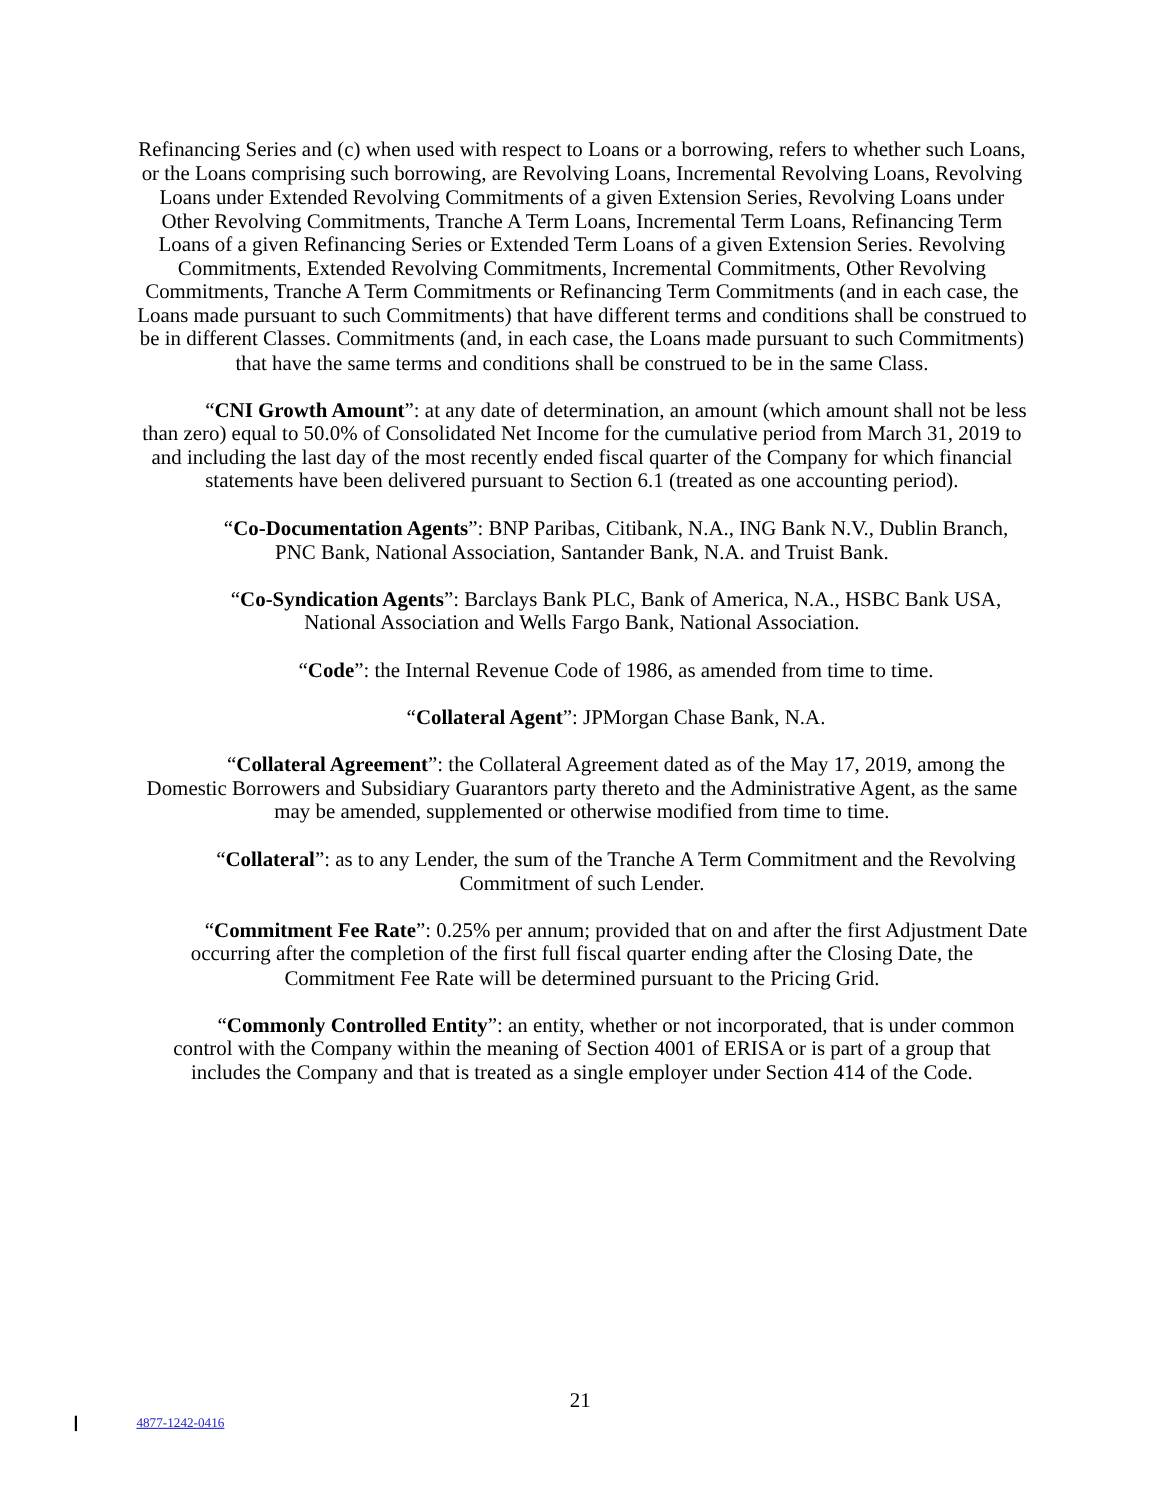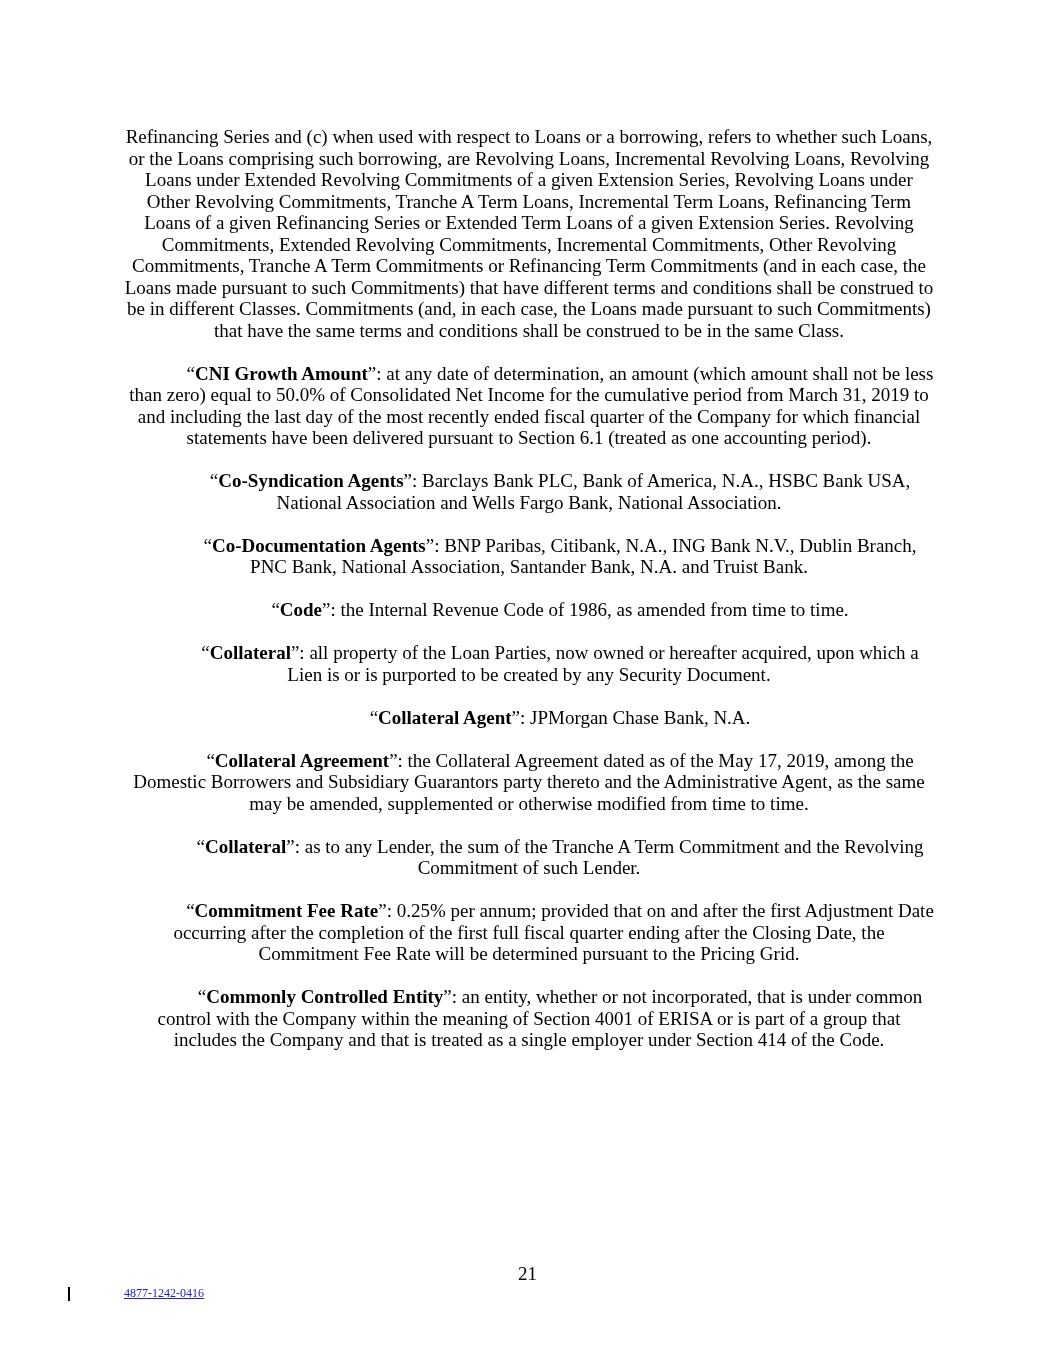--- a/index.html
+++ b/index.html
@@ -44,24 +44,23 @@
   }
   .doc-id.change-bar::before{left:-56px;top:1px;bottom:0;width:2px;}
 </style>
 </head>
 <body>
 
 <div class="page">
   <div class="content" id="paragraphs">
       <p class="para"><span class="open-quote"></span><span class="term"></span><span class="close-quote"></span><span class="body-text">Refinancing Series and (c) when used with respect to Loans or a borrowing, refers to whether such Loans, or the Loans comprising such borrowing, are Revolving Loans, Incremental Revolving Loans, Revolving Loans under Extended Revolving Commitments of a given Extension Series, Revolving Loans under Other Revolving Commitments, Tranche A Term Loans, Incremental Term Loans, Refinancing Term Loans of a given Refinancing Series or Extended Term Loans of a given Extension Series. Revolving Commitments, Extended Revolving Commitments, Incremental Commitments, Other Revolving Commitments, Tranche A Term Commitments or Refinancing Term Commitments (and in each case, the Loans made pursuant to such Commitments) that have different terms and conditions shall be construed to be in different Classes. Commitments (and, in each case, the Loans made pursuant to such Commitments) that have the same terms and conditions shall be construed to be in the same Class.</span></p>
       <p class="para indent"><span class="open-quote">“</span><span class="term">CNI Growth Amount</span><span class="close-quote">”</span><span class="body-text">: at any date of determination, an amount (which amount shall not be less than zero) equal to 50.0% of Consolidated Net Income for the cumulative period from March 31, 2019 to and including the last day of the most recently ended fiscal quarter of the Company for which financial statements have been delivered pursuant to Section 6.1 (treated as one accounting period).</span></p>
+      <p class="para indent"><span class="open-quote">“</span><span class="term">Co-Documentation Agents</span><span class="close-quote">”</span><span class="body-text">: BNP Paribas, Citibank, N.A., ING Bank N.V., Dublin Branch, PNC Bank, National Association, Santander Bank, N.A. and Truist Bank.</span></p>
       <p class="para indent"><span class="open-quote">“</span><span class="term">Co-Syndication Agents</span><span class="close-quote">”</span><span class="body-text">: Barclays Bank PLC, Bank of America, N.A., HSBC Bank USA, National Association and Wells Fargo Bank, National Association.</span></p>
-      <p class="para indent"><span class="open-quote">“</span><span class="term">Co-Documentation Agents</span><span class="close-quote">”</span><span class="body-text">: BNP Paribas, Citibank, N.A., ING Bank N.V., Dublin Branch, PNC Bank, National Association, Santander Bank, N.A. and Truist Bank.</span></p>
       <p class="para indent"><span class="open-quote">“</span><span class="term">Code</span><span class="close-quote">”</span><span class="body-text">: the Internal Revenue Code of 1986, as amended from time to time.</span></p>
-      <p class="para indent"><span class="open-quote">“</span><span class="term">Collateral</span><span class="close-quote">”</span><span class="body-text">: all property of the Loan Parties, now owned or hereafter acquired, upon which a Lien is or is purported to be created by any Security Document.</span></p>
       <p class="para indent"><span class="open-quote">“</span><span class="term">Collateral Agent</span><span class="close-quote">”</span><span class="body-text">: JPMorgan Chase Bank, N.A.</span></p>
       <p class="para indent"><span class="open-quote">“</span><span class="term">Collateral Agreement</span><span class="close-quote">”</span><span class="body-text">: the Collateral Agreement dated as of the May 17, 2019, among the Domestic Borrowers and Subsidiary Guarantors party thereto and the Administrative Agent, as the same may be amended, supplemented or otherwise modified from time to time.</span></p>
       <p class="para indent"><span class="open-quote">“</span><span class="term">Collateral</span><span class="close-quote">”</span><span class="body-text">: as to any Lender, the sum of the Tranche A Term Commitment and the Revolving Commitment of such Lender.</span></p>
       <p class="para indent"><span class="open-quote">“</span><span class="term">Commitment Fee Rate</span><span class="close-quote">”</span><span class="body-text">: 0.25% per annum; provided that on and after the first Adjustment Date occurring after the completion of the first full fiscal quarter ending after the Closing Date, the Commitment Fee Rate will be determined pursuant to the Pricing Grid.</span></p>
       <p class="para indent"><span class="open-quote">“</span><span class="term">Commonly Controlled Entity</span><span class="close-quote">”</span><span class="body-text">: an entity, whether or not incorporated, that is under common control with the Company within the meaning of Section 4001 of ERISA or is part of a group that includes the Company and that is treated as a single employer under Section 414 of the Code.</span></p>
     </div>
 
   <div class="page-number">21</div>
   <div class="doc-id change-bar"><span>4877-1242-0416</span></div>
 </div>

